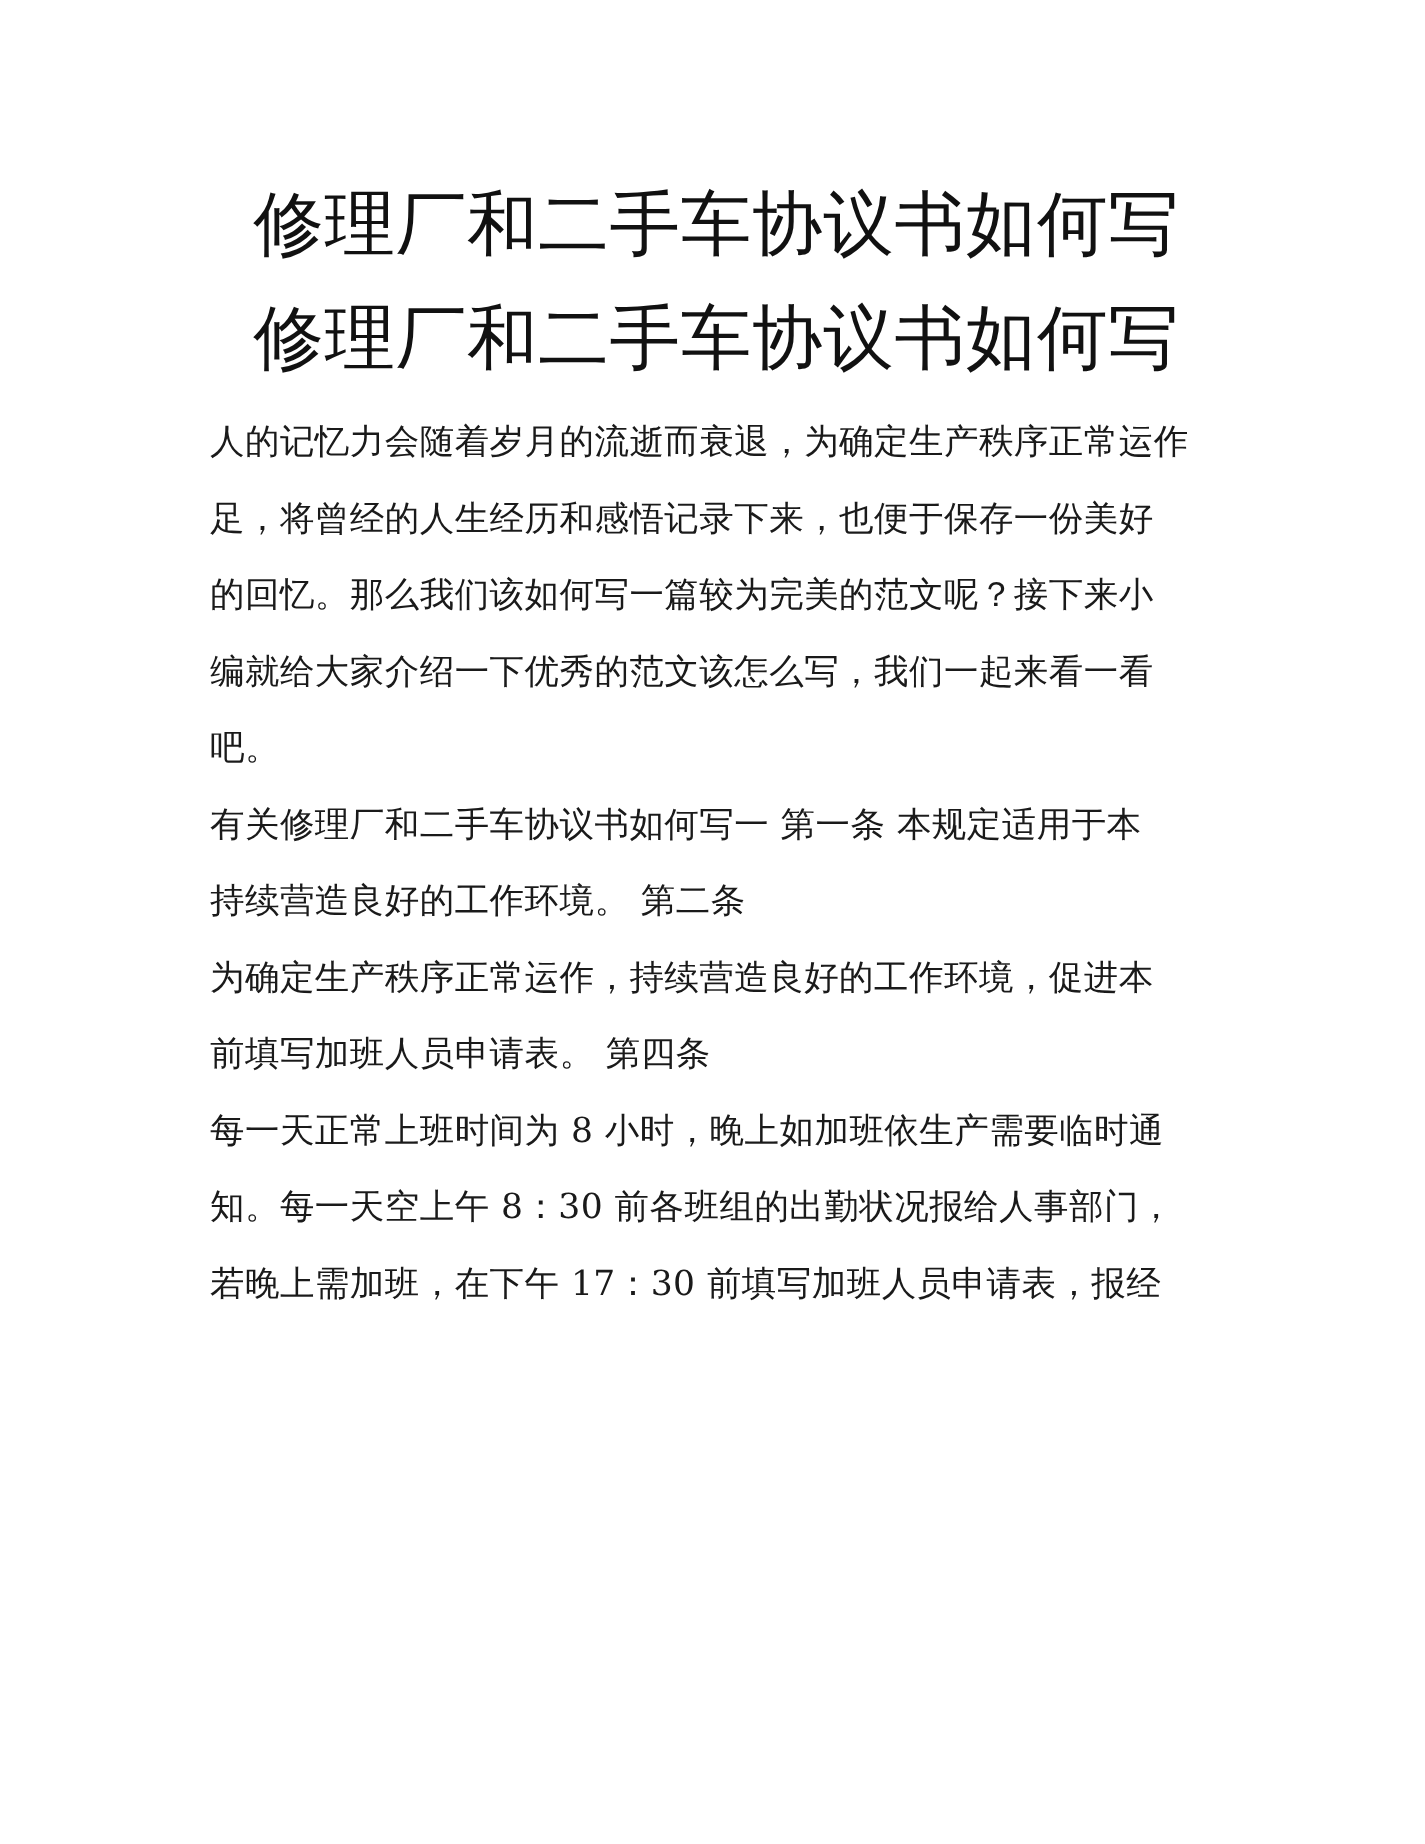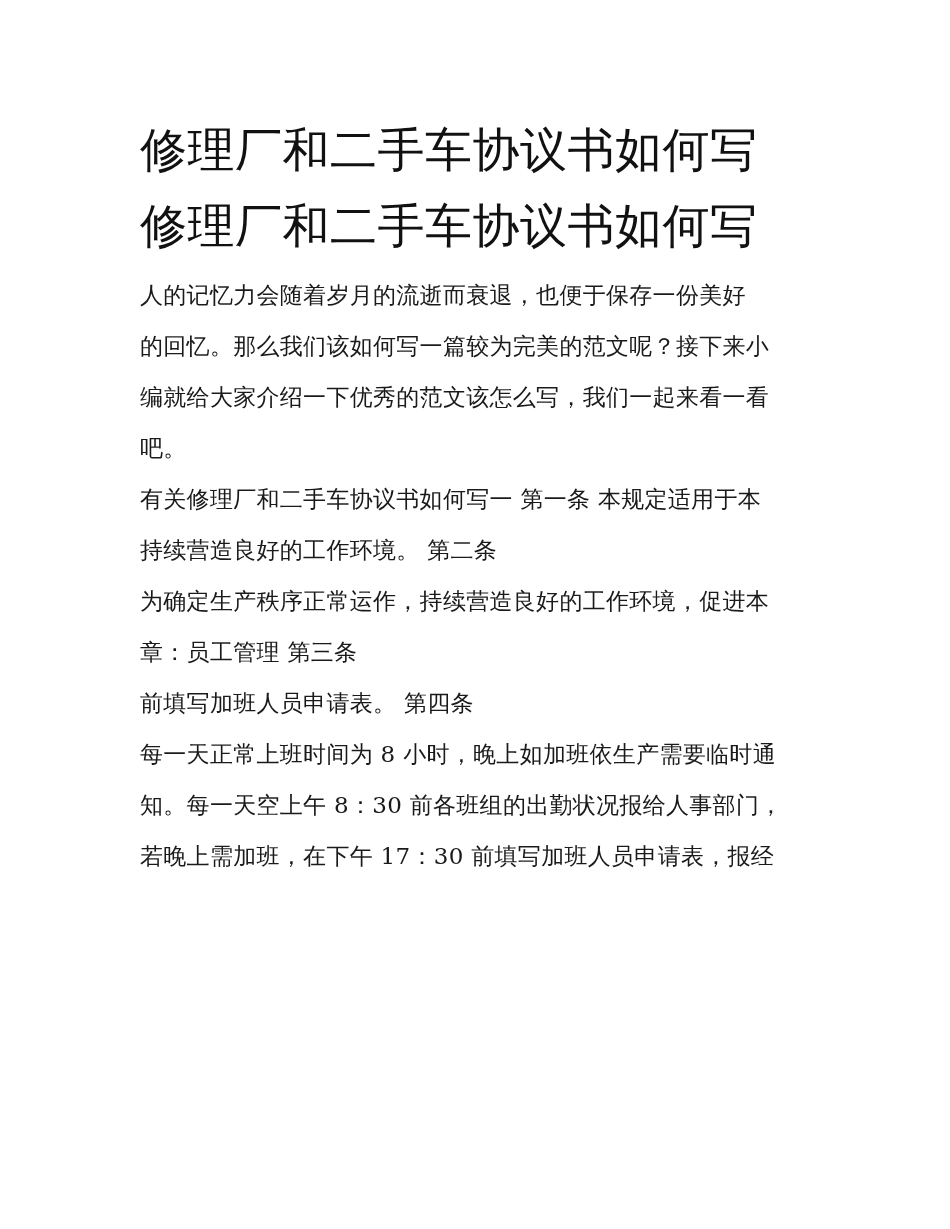--- a/index.html
+++ b/index.html
@@ -21,20 +21,21 @@
       top: 112px;
       width: 675px;
     }
     .title {
       margin: 0;
       font-weight: normal;
       font-size: 47px;
       line-height: 76px;
       letter-spacing: 0.5px;
       color: #111111;
+      text-align: center;
     }
     .title .line {
       display: block;
       white-space: nowrap;
     }
     .title .num {
       font-weight: bold;
     }
     .body-text {
       margin-top: 6px;
@@ -51,26 +52,26 @@
 </head>
 <body>
 
 <div class="page">
   <h1 class="title">
     <span class="line">修理厂和二手车协议书如何写</span>
     <span class="line">修理厂和二手车协议书如何写</span>
   </h1>
 
   <div class="body-text">
-    <span class="line">人的记忆力会随着岁月的流逝而衰退，也便于保存一份美好</span>
+    <span class="line">人的记忆力会随着岁月的流逝而衰退，为确定生产秩序正常运作</span>
+    <span class="line">足，将曾经的人生经历和感悟记录下来，也便于保存一份美好</span>
     <span class="line">的回忆。那么我们该如何写一篇较为完美的范文呢？接下来小</span>
     <span class="line">编就给大家介绍一下优秀的范文该怎么写，我们一起来看一看</span>
     <span class="line">吧。</span>
     <span class="line">有关修理厂和二手车协议书如何写一 第一条 本规定适用于本</span>
     <span class="line">持续营造良好的工作环境。 第二条</span>
     <span class="line">为确定生产秩序正常运作，持续营造良好的工作环境，促进本</span>
-    <span class="line">章：员工管理 第三条</span>
     <span class="line">前填写加班人员申请表。 第四条</span>
     <span class="line">每一天正常上班时间为 8 小时，晚上如加班依生产需要临时通</span>
     <span class="line">知。每一天空上午 8：30 前各班组的出勤状况报给人事部门，</span>
     <span class="line">若晚上需加班，在下午 17：30 前填写加班人员申请表，报经</span>
   </div>
 </div>
 
 </body></html>

